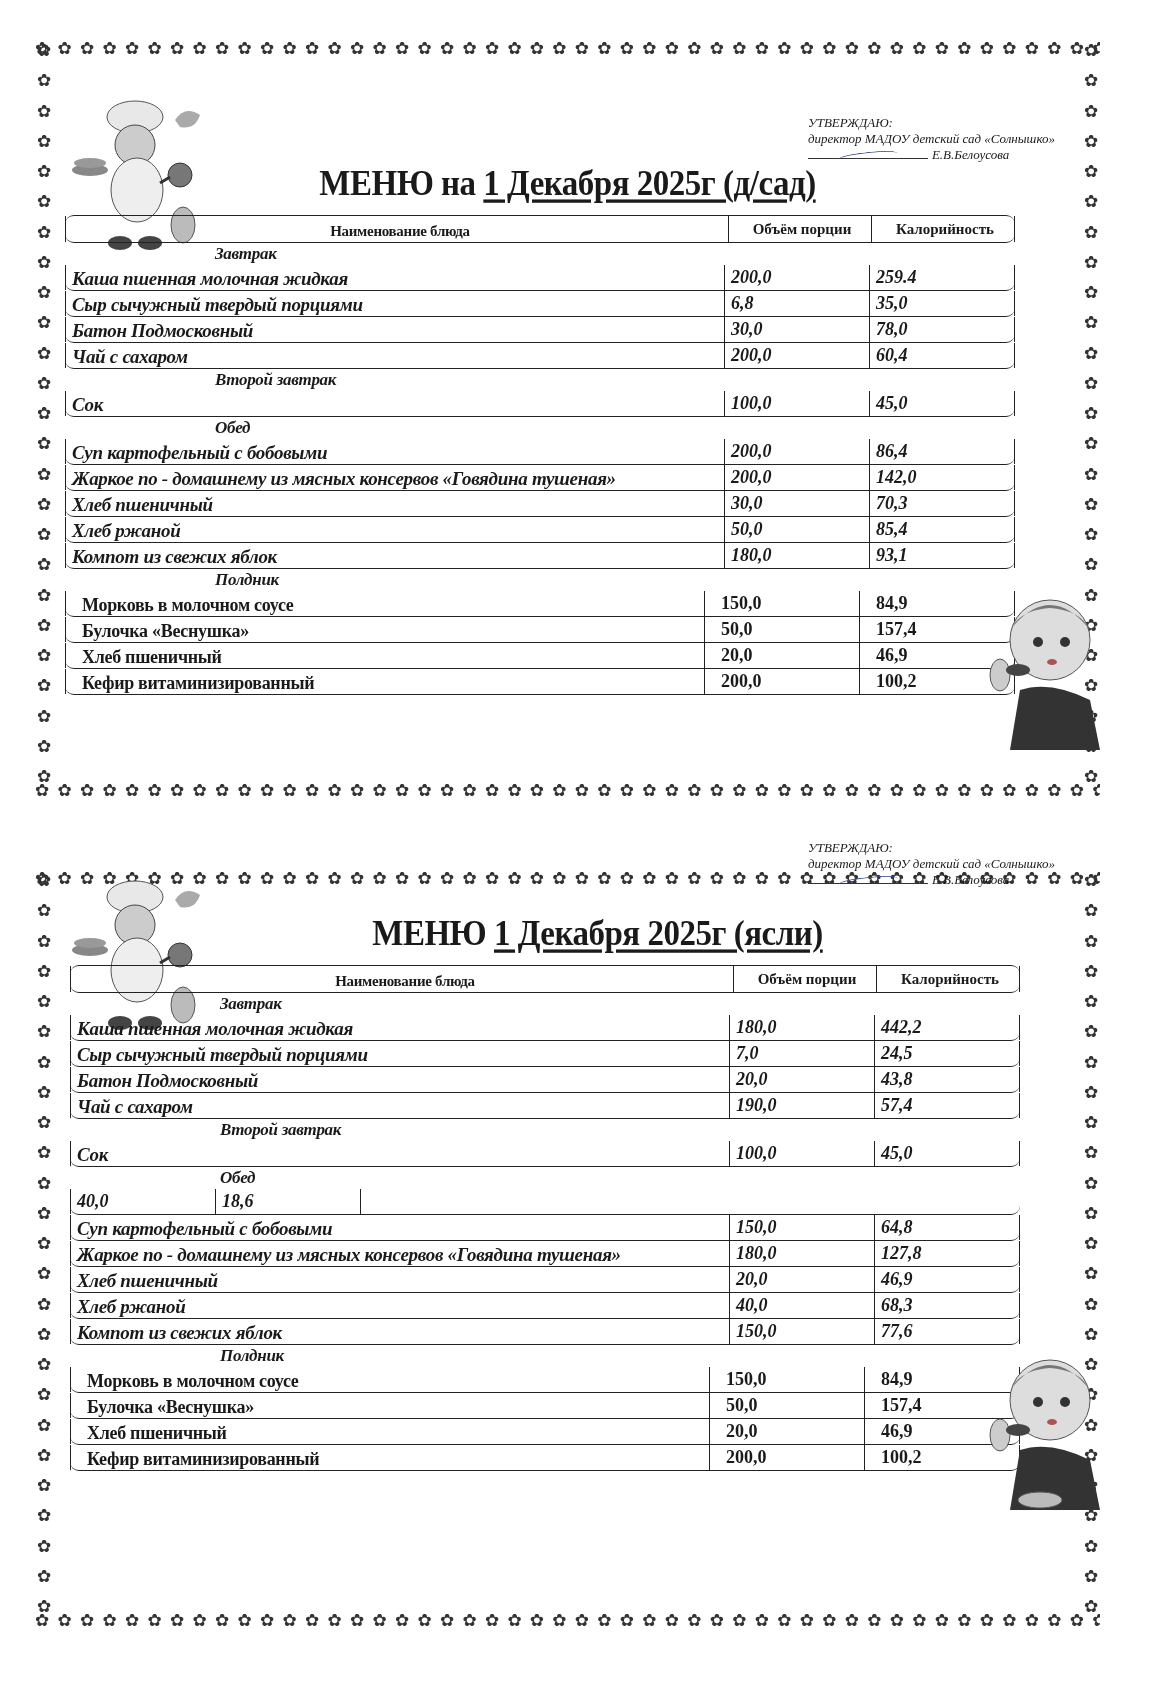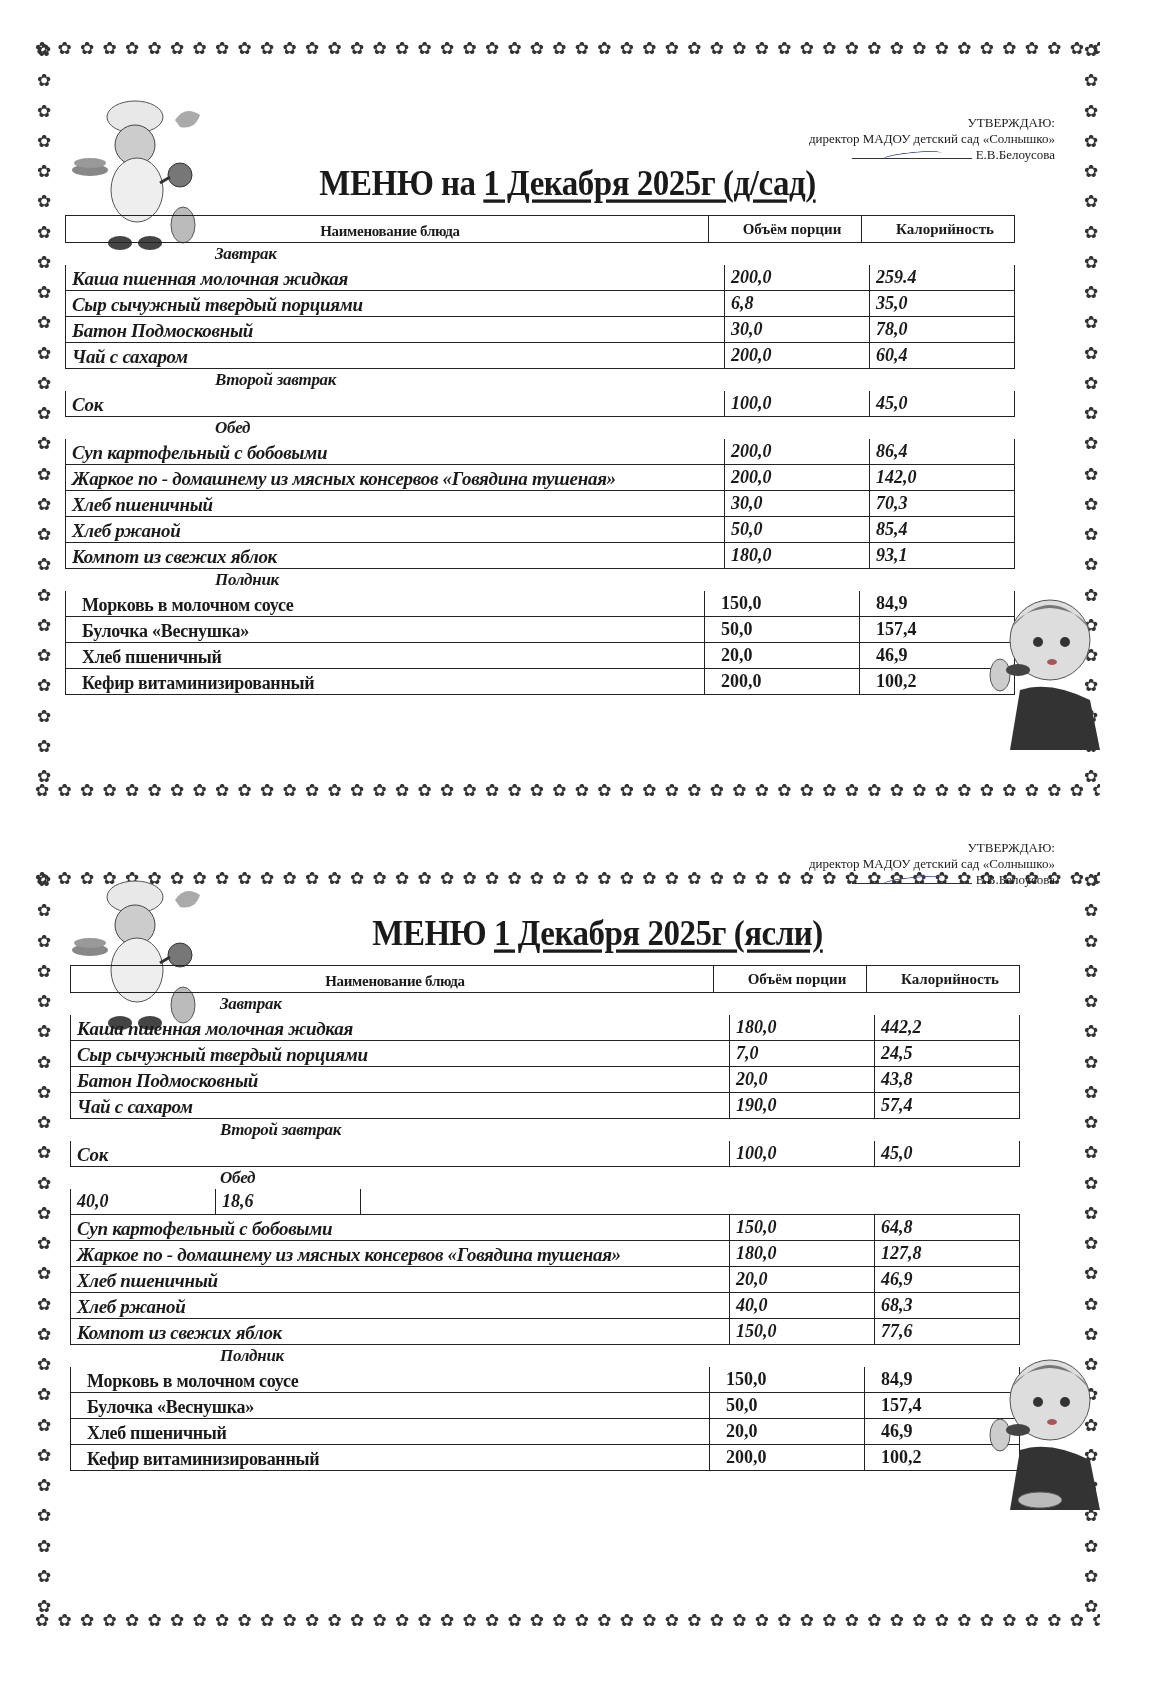--- a/index.html
+++ b/index.html
@@ -6,34 +6,34 @@
   body{width:1169px;height:1700px;position:relative;overflow:hidden;font-family:"Liberation Serif","DejaVu Serif",serif;color:#1a1a1a;}
   .sheet{position:absolute;left:35px;width:1065px;}
   .sheet.top{top:40px;height:760px;}
   .sheet.bottom{top:870px;height:760px;}
   .border-top,.border-bottom{position:absolute;left:0;right:0;height:18px;font-size:17px;letter-spacing:2px;white-space:nowrap;overflow:hidden;color:#333;line-height:18px;}
   .border-top{top:0;}
   .border-bottom{bottom:0;}
   .border-left,.border-right{position:absolute;top:0;bottom:0;width:18px;font-size:17px;color:#333;writing-mode:vertical-rl;white-space:nowrap;overflow:hidden;letter-spacing:3px;}
   .border-left{left:0;}
   .border-right{right:0;}
-  .approve{position:absolute;right:45px;top:75px;text-align:right;font-size:13px;line-height:16px;}
+  .approve{position:absolute;right:45px;top:75px;font-size:13px;line-height:16px;font-style:italic;}
   .approve .sig{display:inline-block;width:120px;border-bottom:1px solid #333;margin-right:4px;position:relative;}
   .approve .sig:before{content:"";position:absolute;left:30px;top:-6px;width:60px;height:8px;border-top:1.5px solid #3a4c8a;border-radius:50% 50% 0 0;transform:rotate(-6deg);}
   .chef{position:absolute;left:30px;top:55px;width:140px;height:160px;}
   .title{position:absolute;left:0;right:0;text-align:center;font-weight:bold;font-size:33px;font-family:"Liberation Serif",serif;letter-spacing:-0.5px;transform:scaleY(1.1);}
   .title u{text-decoration:underline;text-decoration-thickness:3px;text-underline-offset:4px;}
   .menu{position:absolute;left:30px;width:950px;}
-  .row{position:relative;height:25px;display:flex;align-items:flex-end;border-bottom:1.5px solid #222;}
+  .row{position:relative;height:25px;display:flex;align-items:flex-end;border-bottom:1.5px solid #222;border-radius:9px;}
   .row.header{height:26px;border-top:1.5px solid #222;}
   .row .name{flex:1;border-left:1.5px solid #222;padding-left:6px;font-style:italic;font-weight:bold;font-size:19px;line-height:22px;height:100%;display:flex;align-items:flex-end;font-family:"Liberation Serif",serif;letter-spacing:-0.3px;white-space:nowrap;overflow:visible;}
   .row .vol,.row .cal{width:138px;border-left:1.5px solid #222;padding-left:6px;font-style:italic;font-weight:bold;font-size:18px;height:100%;display:flex;align-items:center;}
   .row .cal{border-right:1.5px solid #222;}
   .row.header .name{font-style:normal;font-weight:bold;font-size:15px;justify-content:center;align-items:flex-end;}
-  .row.header .vol,.row.header .cal{font-style:normal;font-weight:bold;font-size:15px;justify-content:center;align-items:center;padding-left:14px;}
+  .row.header .vol,.row.header .cal{font-style:normal;font-weight:bold;font-size:15px;justify-content:center;align-items:center;padding-left:4px;}
   .row.section{border-bottom:none;height:22px;}
   .row.section .name{border-left:none;padding-left:150px;font-size:17px;}
   .row.section .vol,.row.section .cal{border:none;}
   .row.upright .name,.row.upright .vol,.row.upright .cal{font-style:normal;font-size:18px;padding-left:16px;}
   .kid{position:absolute;right:0px;width:130px;height:170px;}
 </style>
 </head>
 <body>
 
 <div class="sheet top">

